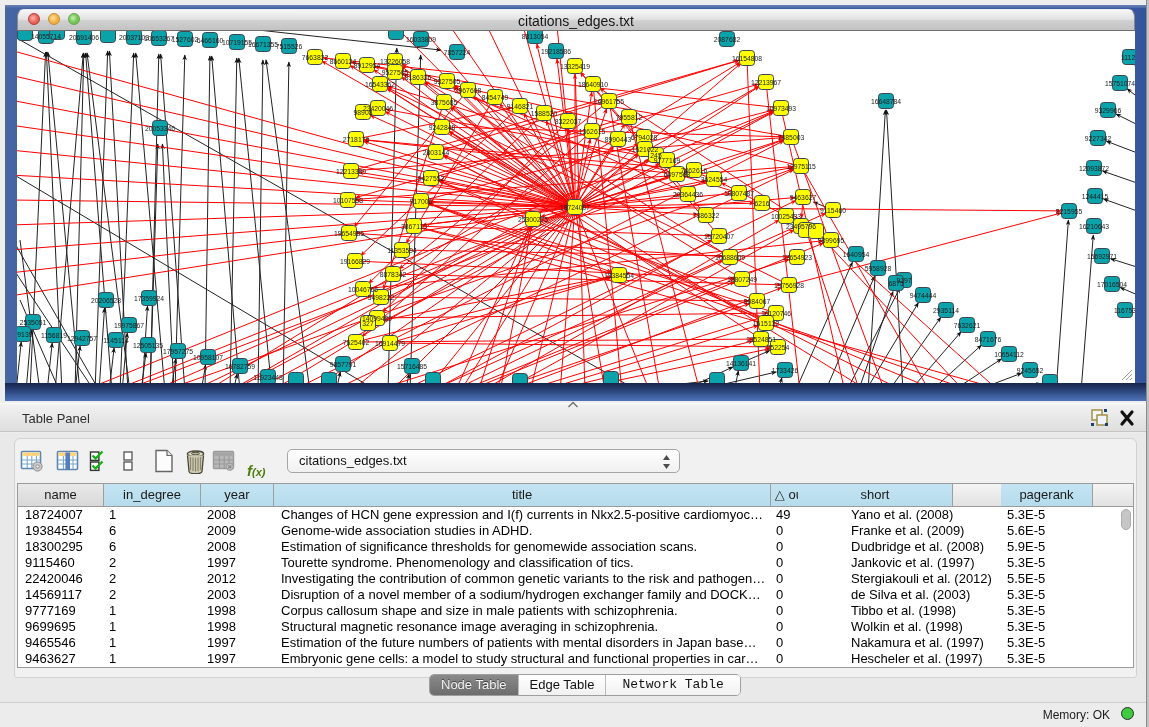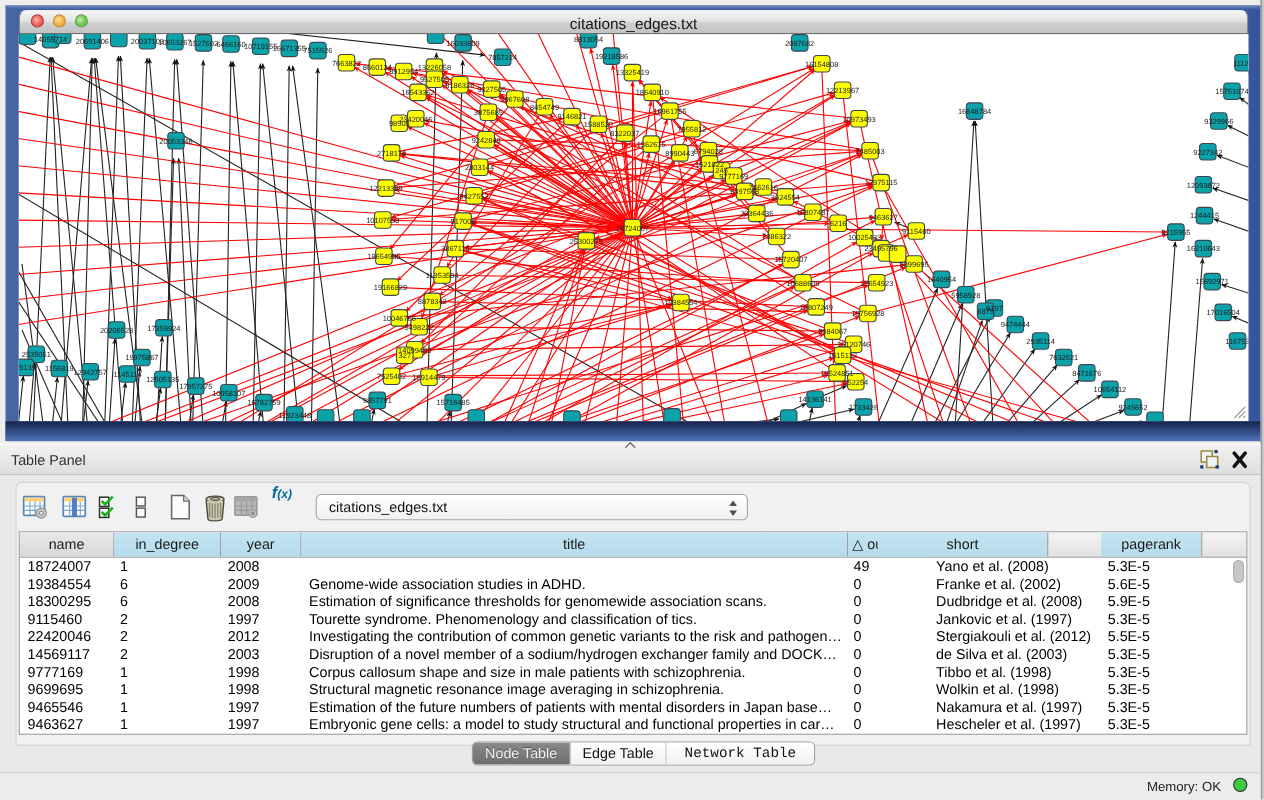--- a/index.html
+++ b/index.html
@@ -21,28 +21,28 @@
 #canvas { position:absolute; left:12px; top:26px; width:1118px; height:352px;
   background:#fff; overflow:hidden; }
 #grip { position:absolute; right:2px; bottom:2px; width:12px; height:12px; }
 
 #rstrip { position:absolute; right:0; top:0; width:3px; height:727px;
   background:#c2c2c2; border-left:1px solid #8b8b8b; }
 
 #tpbar { position:absolute; left:0; top:403px; width:1146px; height:29px;
   background:linear-gradient(180deg,#f2f2f2,#dedede);
   border-top:1px solid #fbfbfb; border-bottom:1px solid #c4c4c4; }
-#tpbar span { position:absolute; left:10px; top:7px; font-size:13px; color:#2e2e2e; }
+#tpbar span { position:absolute; left:22px; top:7px; font-size:13px; color:#2e2e2e; }
 #caret { position:absolute; left:567px; top:401px; }
 #tpbody { position:absolute; left:0; top:433px; width:1146px; height:269px; background:#e9e9e9; }
 #inner { position:absolute; left:14px; top:5px; width:1123px; height:240px;
   background:#f1f1f1; border:1px solid #d2d2d2; border-radius:6px 6px 3px 3px; }
 .tbi { position:absolute; top:449px; }
-.fx { position:absolute; left:247px; top:440px; font-size:15px; font-weight:bold;
-  font-style:italic; color:#0369a1; }
+.fx { position:absolute; left:247px; top:462px; font-size:15px; font-weight:bold;
+  font-style:italic; color:#4d7c0f; }
 .fx i { font-size:11px; font-weight:bold; }
 #combo { position:absolute; left:287px; top:449px; width:393px; height:24px;
   background:linear-gradient(180deg,#ffffff,#f0f0f0); border:1px solid #a6a6a6;
   border-radius:5px; font-size:13px; color:#111; line-height:22px; padding-left:11px; }
 #combo svg { position:absolute; right:8px; top:4px; }
 
 #table { position:absolute; left:17px; top:483px; width:1117px; height:185px;
   background:#fff; border:1px solid #9b9b9b; overflow:hidden; font-size:13px; }
 #thead { position:absolute; left:0; top:0; width:100%; height:23px;
   background:linear-gradient(180deg,#f4f4f4,#e2e2e2); border-bottom:1px solid #9b9b9b; }
@@ -724,31 +724,32 @@
         <span class="h2">year</span>
       <span class="h3">title</span>
         <span class="h4">△ out_de…</span>
       <span class="h5">short</span>
         <span class="h6">pagerank</span>
     </div>
     <div class="trow" style="top:23px">
         <span class="c0">18724007</span>
         <span class="c1">1</span>
         <span class="c2">2008</span>
+        <span class="c3">Changes of HCN gene expression and I(f) currents in Nkx2.5‑positive cardiomyoc…</span>
         <span class="c4">49</span>
         <span class="c5">Yano et al. (2008)</span>
         <span class="c6">5.3E‑5</span>
       </div>
       <div class="trow" style="top:39px">
         <span class="c0">19384554</span>
         <span class="c1">6</span>
         <span class="c2">2009</span>
         <span class="c3">Genome‑wide association studies in ADHD.</span>
         <span class="c4">0</span>
-        <span class="c5">Franke et al. (2002)</span>
+        <span class="c5">Franke et al. (2009)</span>
         <span class="c6">5.6E‑5</span>
       </div>
       <div class="trow" style="top:55px">
         <span class="c0">18300295</span>
         <span class="c1">6</span>
         <span class="c2">2008</span>
         <span class="c3">Estimation of significance thresholds for genomewide association scans.</span>
         <span class="c4">0</span>
         <span class="c5">Dudbridge et al. (2008)</span>
         <span class="c6">5.9E‑5</span>

